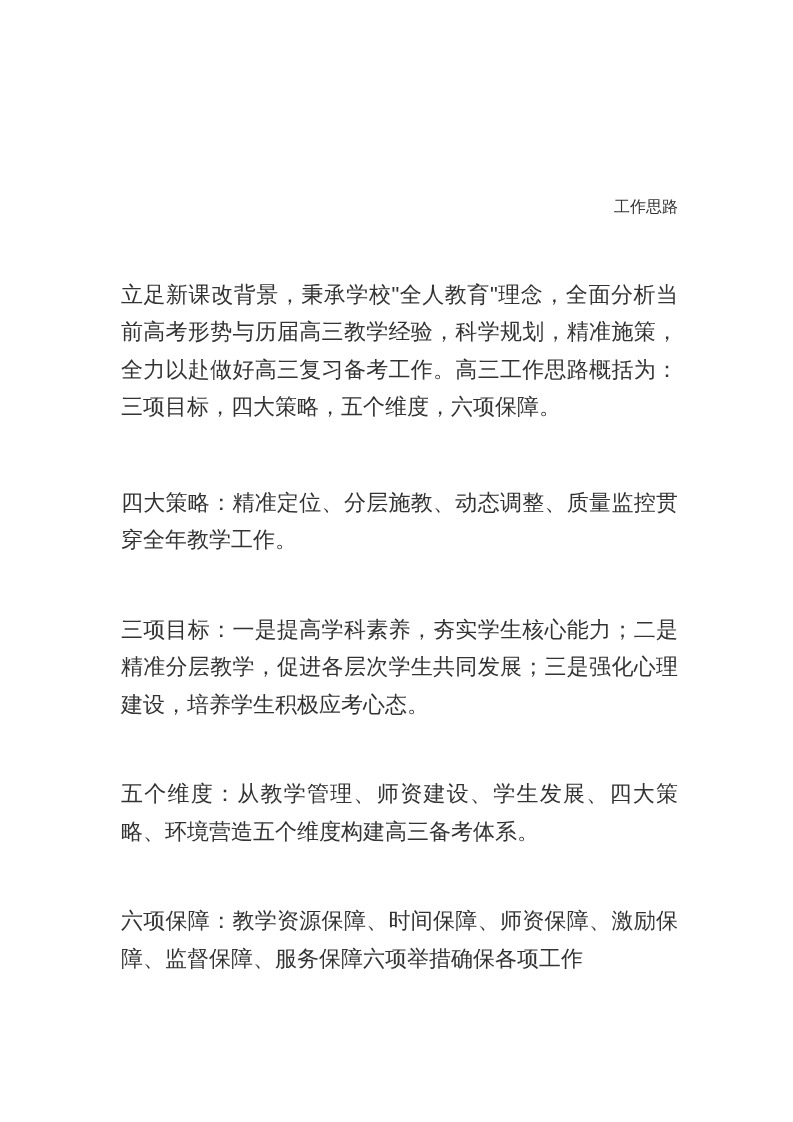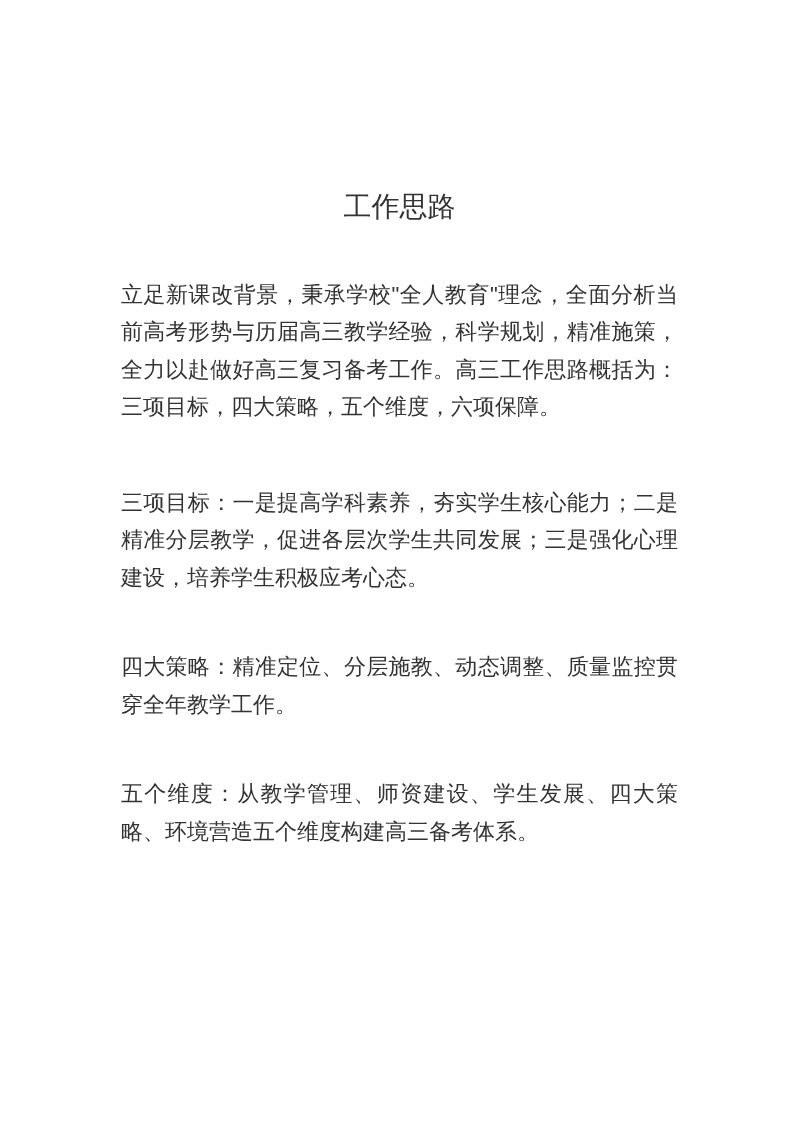--- a/index.html
+++ b/index.html
@@ -16,25 +16,25 @@
     font-family: "Liberation Sans", "DejaVu Sans", sans-serif;
     color: #333333;
   }
   .content {
     position: absolute;
     left: 121px;
     top: 188px;
     width: 557px;
   }
   .doc-title {
-    font-size: 28px;
+    font-size: 16px;
     line-height: 37.5px;
     font-weight: normal;
     margin: 0 0 50px 0;
-    text-align: center;
+    text-align: right;
     color: #333333;
   }
   .para {
     font-size: 22px;
     line-height: 37.5px;
     margin: 0 0 52px 0;
     text-align: justify;
     text-justify: inter-ideograph;
     word-break: break-all;
     overflow-wrap: break-word;
@@ -47,17 +47,18 @@
     margin-bottom: 0;
   }
 </style>
 </head>
 <body>
 
 <div class="page">
   <div class="content">
     <h1 class="doc-title">工作思路</h1>
     <p class="para first">立足新课改背景，秉承学校"全人教育"理念，全面分析当前高考形势与历届高三教学经验，科学规划，精准施策，全力以赴做好高三复习备考工作。高三工作思路概括为：三项目标，四大策略，五个维度，六项保障。</p>
+    <p class="para">四大策略：精准定位、分层施教、动态调整、质量监控贯穿全年教学工作。</p>
     <p class="para">三项目标：一是提高学科素养，夯实学生核心能力；二是精准分层教学，促进各层次学生共同发展；三是强化心理建设，培养学生积极应考心态。</p>
-    <p class="para">四大策略：精准定位、分层施教、动态调整、质量监控贯穿全年教学工作。</p>
     <p class="para">五个维度：从教学管理、师资建设、学生发展、四大策略、环境营造五个维度构建高三备考体系。</p>
+    <p class="para">六项保障：教学资源保障、时间保障、师资保障、激励保障、监督保障、服务保障六项举措确保各项工作</p>
   </div>
 </div>
 
 </body></html>

